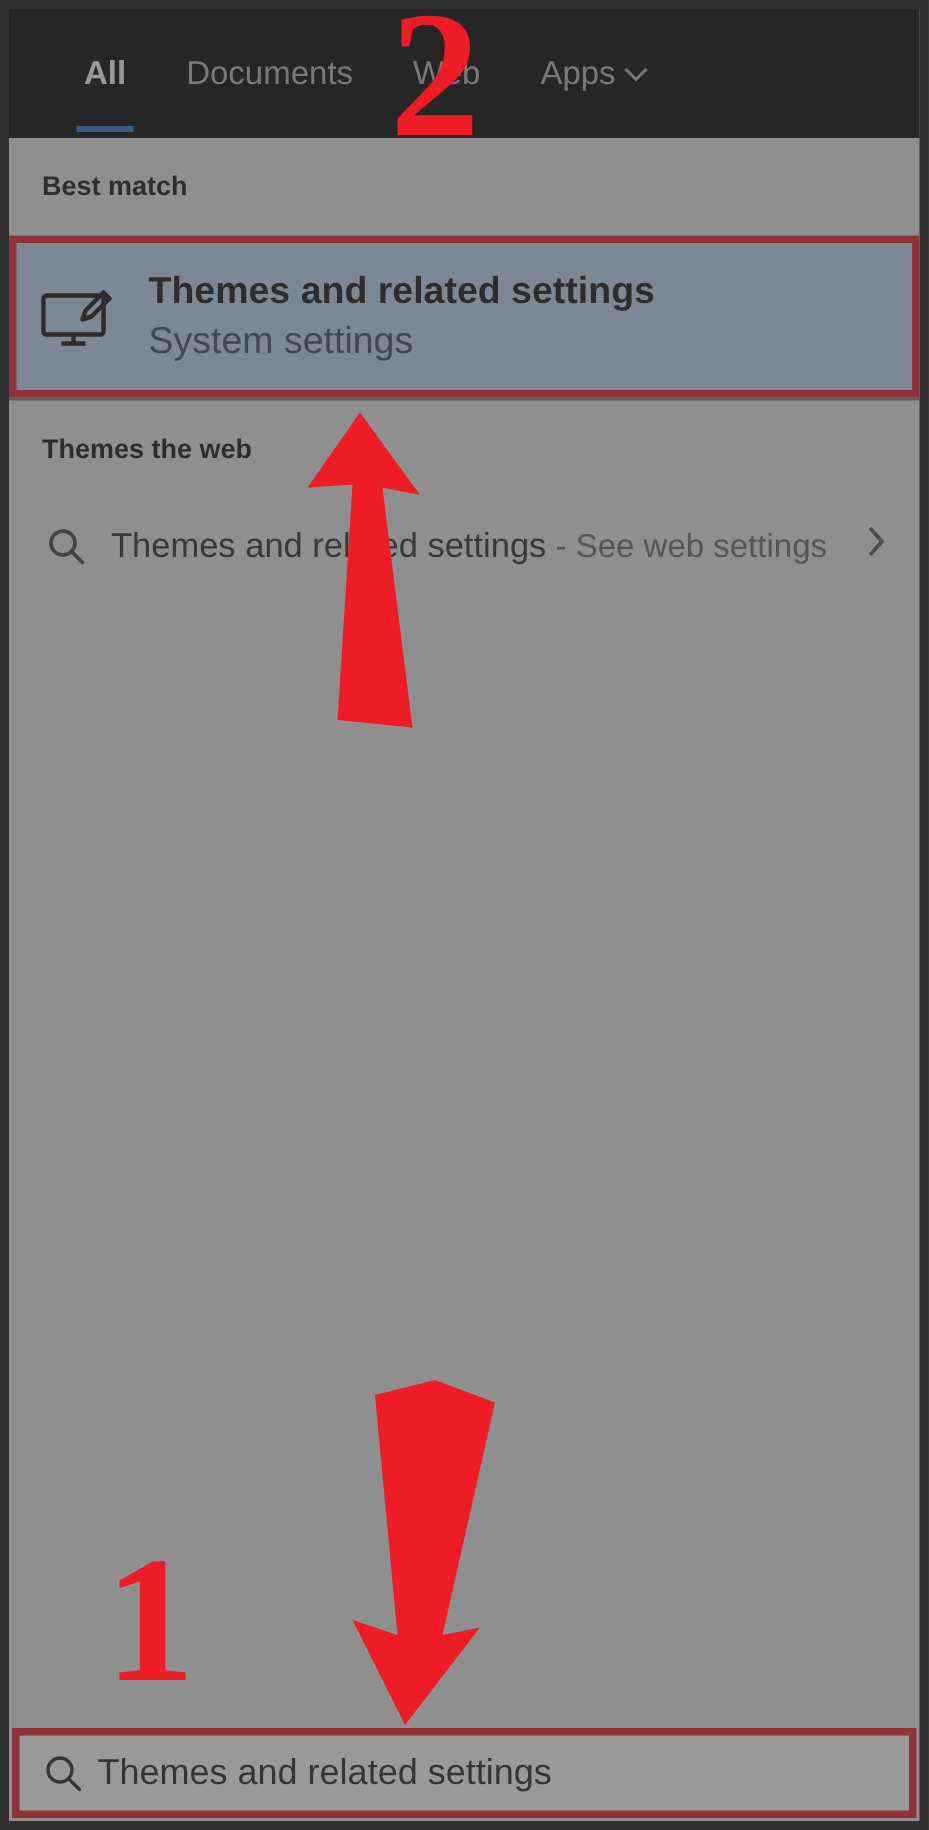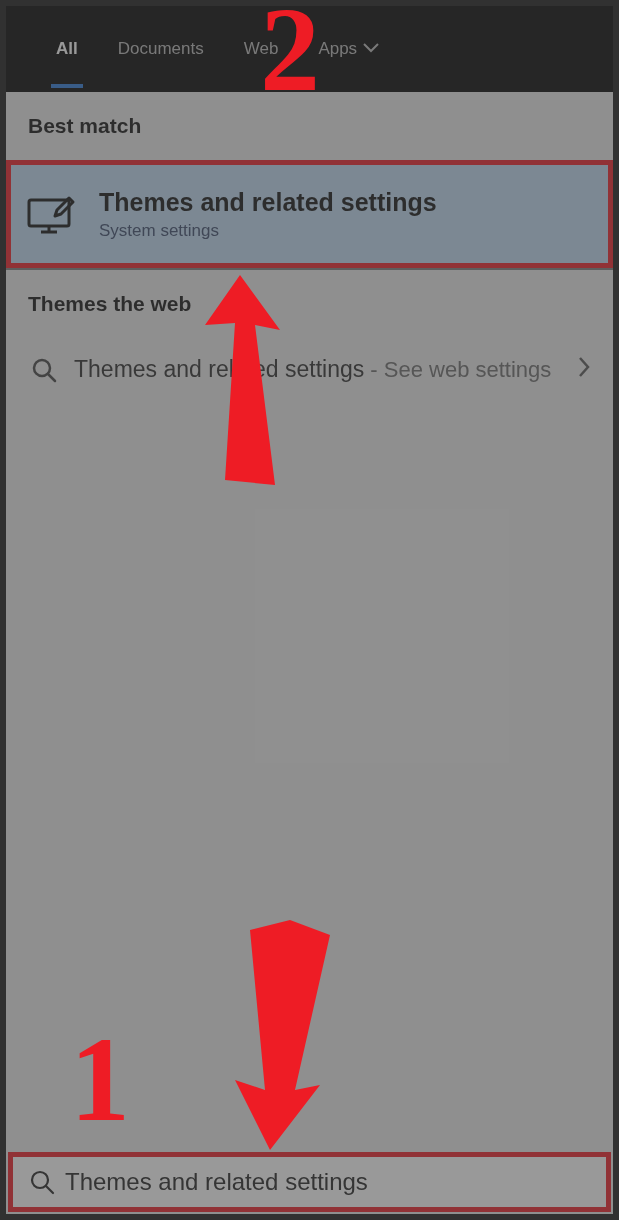--- a/index.html
+++ b/index.html
@@ -21,21 +21,21 @@
   }
   .tabbar {
     background: #000;
     height: 86px;
     display: flex;
     align-items: center;
     padding: 0 10px 0 30px;
   }
   .tab {
     color: #b8b8b8;
-    font-size: 17px;
+    font-size: 22px;
     font-weight: 400;
     padding: 0 20px 0 20px;
     height: 100%;
     display: flex;
     align-items: center;
     position: relative;
     cursor: pointer;
     white-space: nowrap;
   }
   .tab.active {
@@ -45,21 +45,21 @@
   .tab.active::after {
     content: "";
     position: absolute;
     left: 15px; right: 15px;
     bottom: 4px;
     height: 4px;
     background: #2a79d8;
   }
   .tab.more .chev { margin-left: 6px; }
   .section-header {
-    font-size: 21px;
+    font-size: 18px;
     font-weight: 700;
     color: #111;
     padding: 22px 0 22px 22px;
   }
   .best-match-item {
     display: flex;
     align-items: center;
     background: #bedaf2;
     border: 5px solid #ee1c25;
     margin: 0 0 0 0;
@@ -71,21 +71,21 @@
     width: 56px; height: 56px;
     display: flex; align-items: center; justify-content: center;
     margin-right: 18px;
   }
   .bm-title {
     font-size: 25px;
     font-weight: 600;
     color: #111;
   }
   .bm-subtitle {
-    font-size: 17px;
+    font-size: 25px;
     color: #3b4a6b;
     margin-top: 4px;
   }
   .divider {
     height: 2px;
     background: #7d7d7d;
     margin: 0;
   }
   .web-item {
     display: flex;

